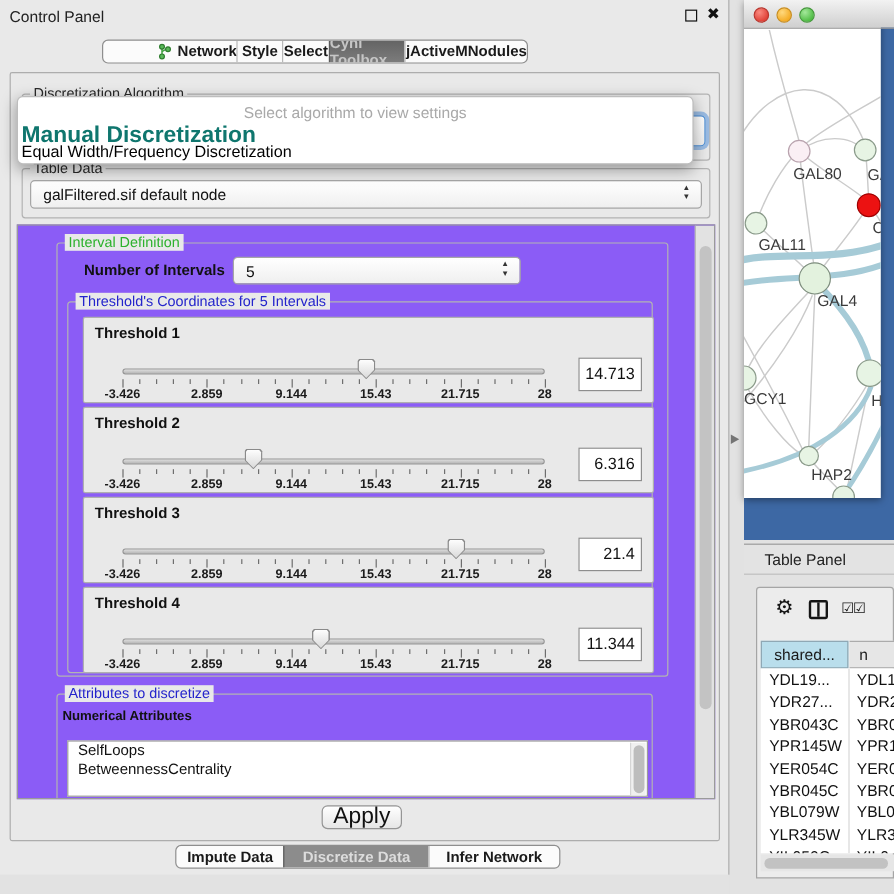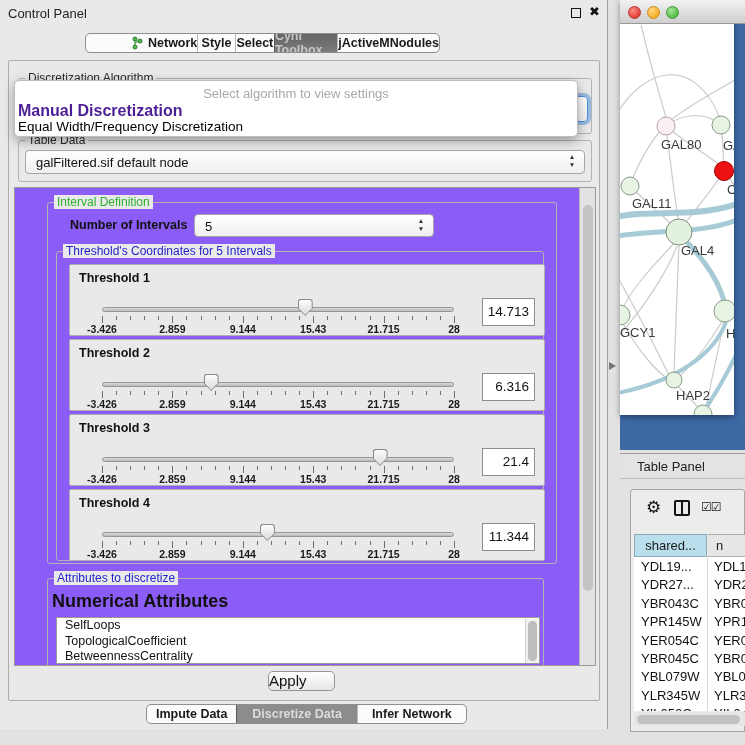--- a/index.html
+++ b/index.html
@@ -31,21 +31,21 @@
 
   
   .combo { position:absolute; background:linear-gradient(#FFFFFF,#EFEFEF); border:1px solid #A6A6A6; border-radius:4px; font-size:13px; color:#111; }
   .combo .val { position:absolute; left:10px; top:4px; white-space:nowrap; }
   .arrows { position:absolute; right:7px; top:2px; width:10px; text-align:center; font-size:6.5px; line-height:8px; color:#333; }
   .focus-ring { box-shadow:0 0 0 3px rgba(90,150,220,.55); border:1px solid #4D90D9; }
 
   
   .popup { left:14px; top:80px; width:564px; height:57px; background:#FFFFFF; border:1px solid #BDBDBD; border-radius:5px; box-shadow:0 4px 12px rgba(0,0,0,.35); z-index:30; }
   .popup .hint { position:absolute; top:5px; left:0; width:100%; text-align:center; color:#A9A9A9; font-size:13px; }
-  .popup .opt1 { position:absolute; top:21px; left:3px; font-size:16px; font-weight:bold; color:#4c1d95; white-space:nowrap; }
+  .popup .opt1 { position:absolute; top:21px; left:3px; font-size:19px; font-weight:bold; color:#0f766e; white-space:nowrap; }
   .popup .opt2 { position:absolute; top:38px; left:3px; font-size:13.5px; color:#000; white-space:nowrap; }
 
   
   .scroll-panel { left:14px; top:187px; width:582px; height:479px; border:1px solid #9A9A9A; background:#8b5cf6; overflow:hidden; }
   .vscroll-track { position:absolute; right:0; top:0; width:16px; height:100%; background:#E2E2E2; border-left:1px solid #B8B8B8; }
   .vscroll-thumb { position:absolute; left:2.5px; top:17px; width:10px; height:386px; background:#C3C3C3; border-radius:6px; }
 
   
   .threshold-box { position:absolute; left:12px; width:476px; height:72px; border:1px solid #AFAFAF; border-radius:2px; background:#E9E9E9; }
   .t-label { position:absolute; left:9px; top:6px; font-size:12.5px; font-weight:bold; color:#111; }
@@ -56,21 +56,21 @@
   .tick.major { height:7px; }
   .tick-label { position:absolute; top:58px; transform:translateX(-50%); font-size:10.5px; font-weight:600; color:#1A1A1A; white-space:nowrap; }
   .t-value { position:absolute; left:412px; top:33px; width:53px; height:28px; background:#FFFFFF; border:1px solid #8E8E8E; font-size:13.5px; color:#111; text-align:right; line-height:26px; padding-right:5px; }
 
   
   .attr-list { position:absolute; left:8px; top:38px; width:484px; height:47px; background:#FFFFFF; border:1px solid #9A9A9A; overflow:hidden; }
   .attr-item { font-size:12.5px; color:#111; padding:1px 0 1px 8px; line-height:13.5px; }
   .list-scroll { position:absolute; right:1px; top:1px; width:13px; height:45px; background:#F0F0F0; border-left:1px solid #D5D5D5; }
   .list-thumb { position:absolute; left:1.5px; top:2px; width:9px; height:40px; background:#BDBDBD; border-radius:5px; }
 
-  .apply-btn { left:268px; top:671px; width:67px; height:20px; background:linear-gradient(#FFFFFF,#E6E6E6); border:1px solid #959595; border-radius:5px; font-size:15px; color:#111; line-height:18px; }
+  .apply-btn { left:268px; top:671px; width:67px; height:20px; background:linear-gradient(#FFFFFF,#E6E6E6); border:1px solid #959595; border-radius:5px; font-size:19px; color:#111; text-align:center; line-height:18px; }
 
   
   .gap-col { left:608px; top:0; width:12px; height:745px; background:#E2E2E2; }
   .blue-frame { left:620px; top:0; width:125px; height:450px; background:#3D68A4; }
   .net-window { left:631px; top:6px; width:114px; height:415px; background:#FFFFFF; box-shadow:0 2px 6px rgba(0,0,0,.4); }
   .net-titlebar { position:absolute; left:0; top:0; width:100%; height:24px; background:linear-gradient(#F2F2F2,#CFCFCF); border-bottom:1px solid #9A9A9A; }
   .tl-btn { position:absolute; top:6px; width:13px; height:13px; border-radius:50%; }
   .tl-red { left:8px; background:radial-gradient(circle at 35% 30%,#FA8A80,#E1443A 70%); border:1px solid #B8352D; }
   .tl-yellow { left:27px; background:radial-gradient(circle at 35% 30%,#FFD97E,#F5AD27 70%); border:1px solid #C98E1F; }
   .tl-green { left:46px; background:radial-gradient(circle at 35% 30%,#A4E89B,#53BE48 70%); border:1px solid #43983A; }
@@ -331,25 +331,24 @@
                 </div>
     <div class="t-thumb" style="left: 189.938px;"></div>
     <div class="t-value">11.344</div>
   </div>
             </div>
         </div>
       </div>
 
       <div class="group-box" style="left:32px;top:390px;width:497px;height:110px;">
         <span class="group-legend legend-blue">Attributes to discretize</span>
-        <div style="position:absolute;left:4px;top:12px;font-size:18px;font-weight:bold;color:#111;">Numerical Attributes</div>
+        <div style="position:absolute;left:4px;top:12px;font-size:11px;font-weight:bold;color:#111;">Numerical Attributes</div>
         <div class="attr-list">
           <div id="attr-items">
               <div class="attr-item">SelfLoops</div>
-              <div class="attr-item">TopologicalCoefficient</div>
               <div class="attr-item">BetweennessCentrality</div>
             </div>
           <div class="list-scroll">
               <div class="list-thumb"></div>
             </div>
         </div>
       </div>
 
       <div class="vscroll-track">
         <div class="vscroll-thumb"></div>

